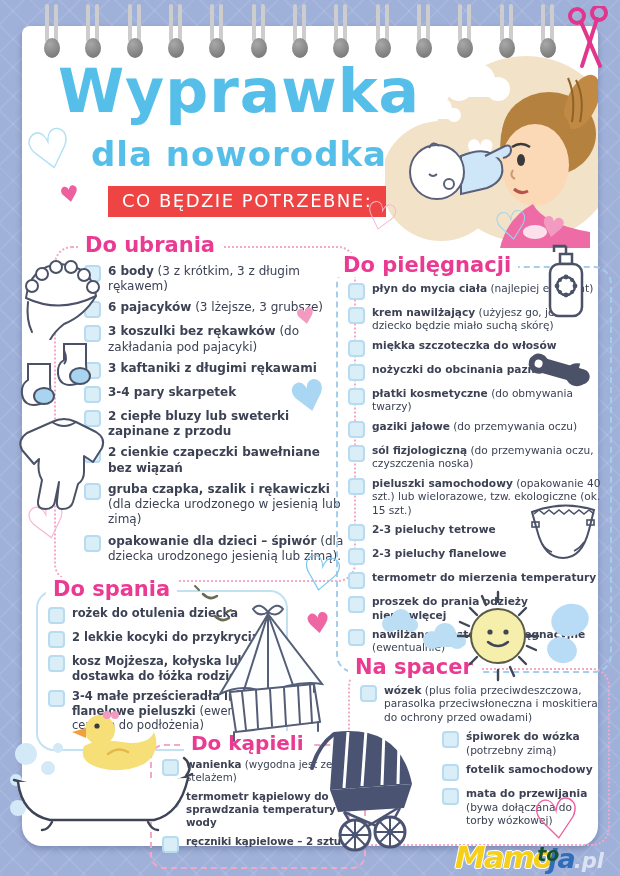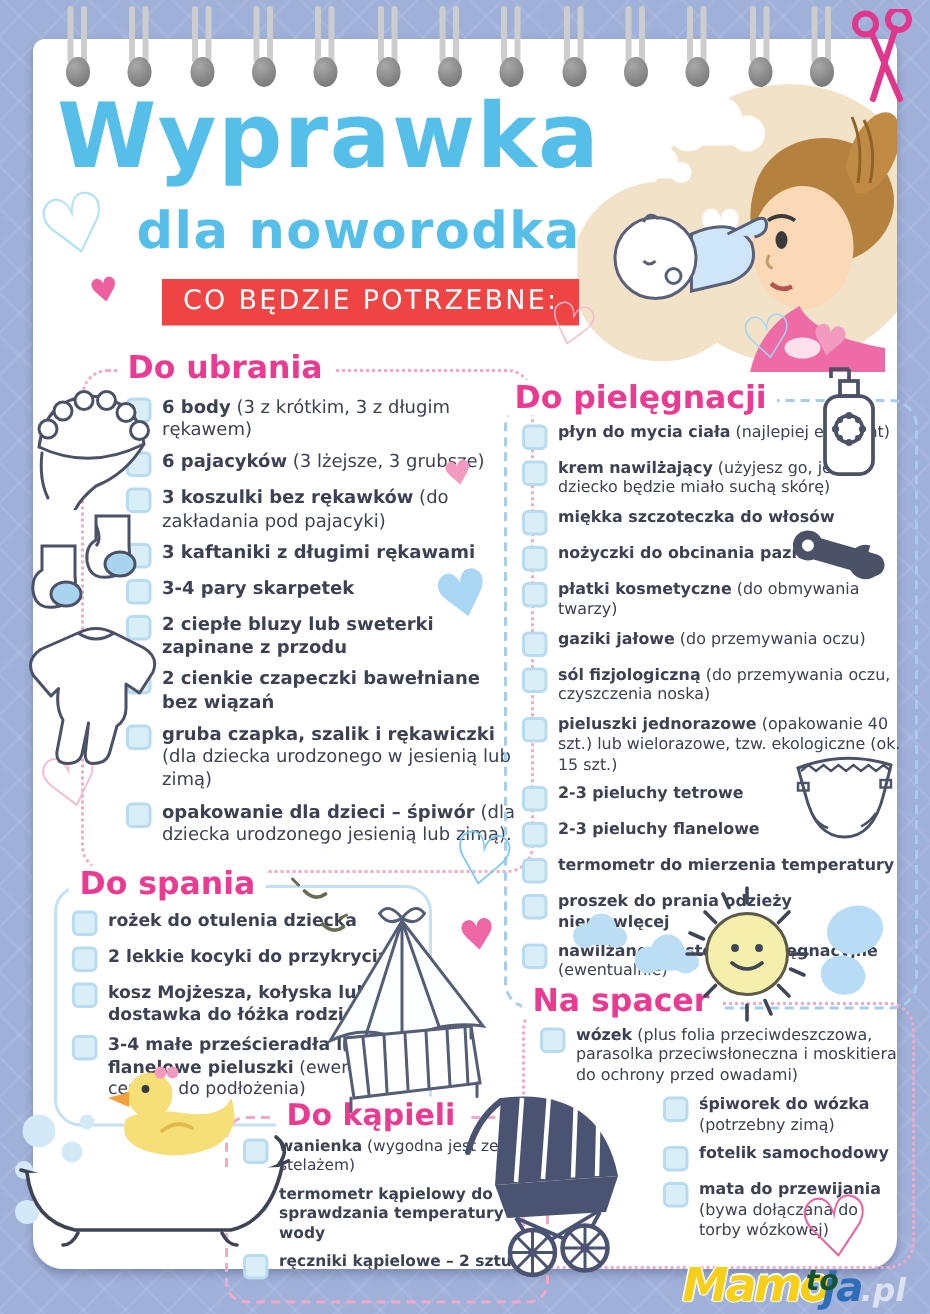--- a/index.html
+++ b/index.html
@@ -15,21 +15,21 @@
         border-radius:8px 8px 20px 20px;box-shadow:0 3px 6px rgba(60,70,110,.35);z-index:1}
   
   .spirals{position:absolute;left:42px;top:4px;width:516px;height:56px;display:flex;
            justify-content:space-between;z-index:6}
   .spiral{width:20px;height:54px;position:relative}
   .spiral::before{content:"";position:absolute;left:3px;top:0;width:4px;height:38px;
                   background:#cdcdcd;border-radius:2px;box-shadow:9px 0 0 #cdcdcd}
   .spiral::after{content:"";position:absolute;left:2px;top:34px;width:16px;height:20px;
                  background:radial-gradient(circle at 35% 30%,#a8a8a8,#6d6d6d);border-radius:50%}
   
-  .title{position:absolute;left:38px;top:60px;width:402px;text-align:left;z-index:3;
+  .title{position:absolute;left:38px;top:60px;width:402px;text-align:center;z-index:3;
          font-size:60px;font-weight:bold;color:#55bfe9;letter-spacing:1px;line-height:1.05}
   .subtitle{position:absolute;left:38px;top:134px;width:402px;text-align:center;z-index:3;
             font-size:34px;font-weight:bold;color:#55bfe9;letter-spacing:1px}
   .banner{position:absolute;left:108px;top:186px;z-index:3;background:#ef4444;color:#fff;
           font-size:18px;letter-spacing:1.5px;padding:4px 14px 6px;white-space:nowrap}
   
   .box{position:absolute;border-radius:18px;z-index:2}
   .hdr{position:absolute;top:-15px;background:#fff;color:#ea3a92;font-weight:bold;
        font-size:21px;padding:0 7px;white-space:nowrap;z-index:4}
   .items{position:relative}
@@ -288,21 +288,21 @@
       <div class="item">
         <span class="cb"></span>
         <span class="lbl"><b>gaziki jałowe</b> (do przemywania oczu)</span>
       </div>
       <div class="item">
         <span class="cb"></span>
         <span class="lbl"><b>sól fizjologiczną</b> (do przemywania oczu, czyszczenia noska)</span>
       </div>
       <div class="item">
         <span class="cb"></span>
-        <span class="lbl"><b>pieluszki jednorazowe</b> (opakowanie 40 szt.) lub wielorazowe, tzw. ekologiczne (ok. 15 szt.)</span>
+        <span class="lbl"><b>pieluszki samochodowy</b> (opakowanie 40 szt.) lub wielorazowe, tzw. ekologiczne (ok. 15 szt.)</span>
       </div>
       <div class="item">
         <span class="cb"></span>
         <span class="lbl"><b>2-3 pieluchy tetrowe</b></span>
       </div>
       <div class="item">
         <span class="cb"></span>
         <span class="lbl"><b>2-3 pieluchy flanelowe</b></span>
       </div>
       <div class="item">

